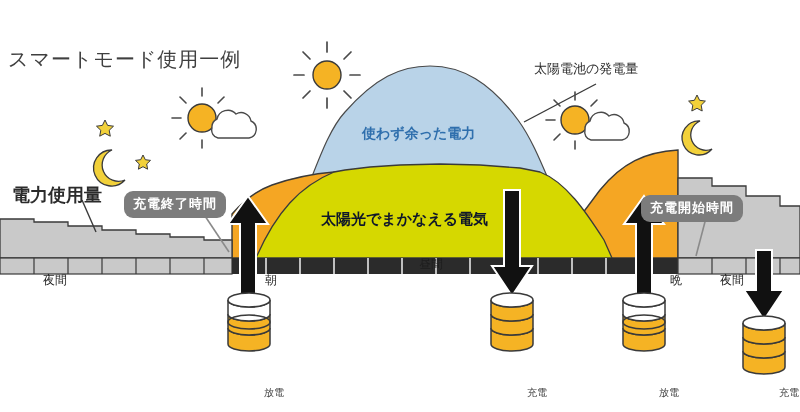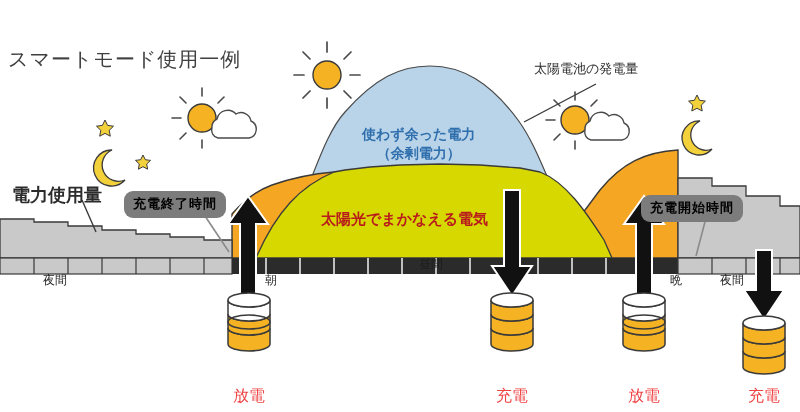--- a/index.html
+++ b/index.html
@@ -9,20 +9,21 @@
   }
   body {
     font-family: "Liberation Sans", "DejaVu Sans", sans-serif;
   }
   #stage {
     position: relative;
     width: 800px;
     height: 412px;
     background: #ffffff;
     overflow: hidden;
+    font-family: Liberation Mono, monospace;
   }
   .abs { position: absolute; }
 
   
   #title {
     left: 8px;
     top: 46px;
     font-size: 20px;
     color: #3f3f3f;
     letter-spacing: 1px;
@@ -49,27 +50,27 @@
     font-size: 13px; color: #2b2b2b;
   }
   #label-surplus {
     left: 362px; top: 125px;
     font-size: 14px; color: #2f6fad;
     text-align: center; line-height: 1.35;
     font-weight: bold;
   }
   #label-solar-supply {
     left: 321px; top: 210px;
-    font-size: 15px; color: #b91c1c; font-weight: bold;
+    font-size: 15px; color: #0f172a; font-weight: bold;
   }
 
   
   .badge {
     background: #7c7c7c;
-    color: #000000;
+    color: #ffffff;
     border-radius: 9px;
     font-size: 13px;
     font-weight: bold;
     padding: 4px 9px 5px 9px;
     white-space: nowrap;
     letter-spacing: 1px;
   }
   #badge-charge-end { left: 124px; top: 191px; }
   #badge-charge-start { left: 641px; top: 195px; }
 
@@ -80,24 +81,24 @@
     white-space: nowrap;
   }
   #period-night-1 { left: 43px; top: 272px; }
   #period-morning { left: 265px; top: 272px; }
   #period-day     { left: 419px; top: 256px; }
   #period-evening { left: 670px; top: 272px; }
   #period-night-2 { left: 720px; top: 272px; }
 
   
   .batt-label {
-    font-size: 16px;
-    color: #ef4444;
-    white-space: nowrap;
-    text-align: center;
+    font-size: 10px;
+    color: #404040;
+    white-space: nowrap;
+    text-align: right;
     width: 70px;
   }
 </style>
 </head>
 <body>
 
 <div id="stage">
 
   <svg id="chart-svg" class="abs" viewBox="0 0 800 412">
 
@@ -261,21 +262,20 @@
     </g>
   </svg>
 
   <div id="title" class="abs">スマートモード使用一例</div>
 
   <div id="label-usage" class="abs chart-label">電力使用量</div>
   <div id="label-pv" class="abs chart-label">太陽電池の発電量</div>
 
   <div id="label-surplus" class="abs chart-label">
     <div>使わず余った電力</div>
-    <div>（余剰電力）</div>
   </div>
 
   <div id="label-solar-supply" class="abs chart-label">太陽光でまかなえる電気</div>
 
   <div id="badge-charge-end" class="abs badge">充電終了時間</div>
   <div id="badge-charge-start" class="abs badge">充電開始時間</div>
 
   <div id="period-night-1" class="abs period">夜間</div>
   <div id="period-morning" class="abs period">朝</div>
   <div id="period-day" class="abs period">昼間</div>

